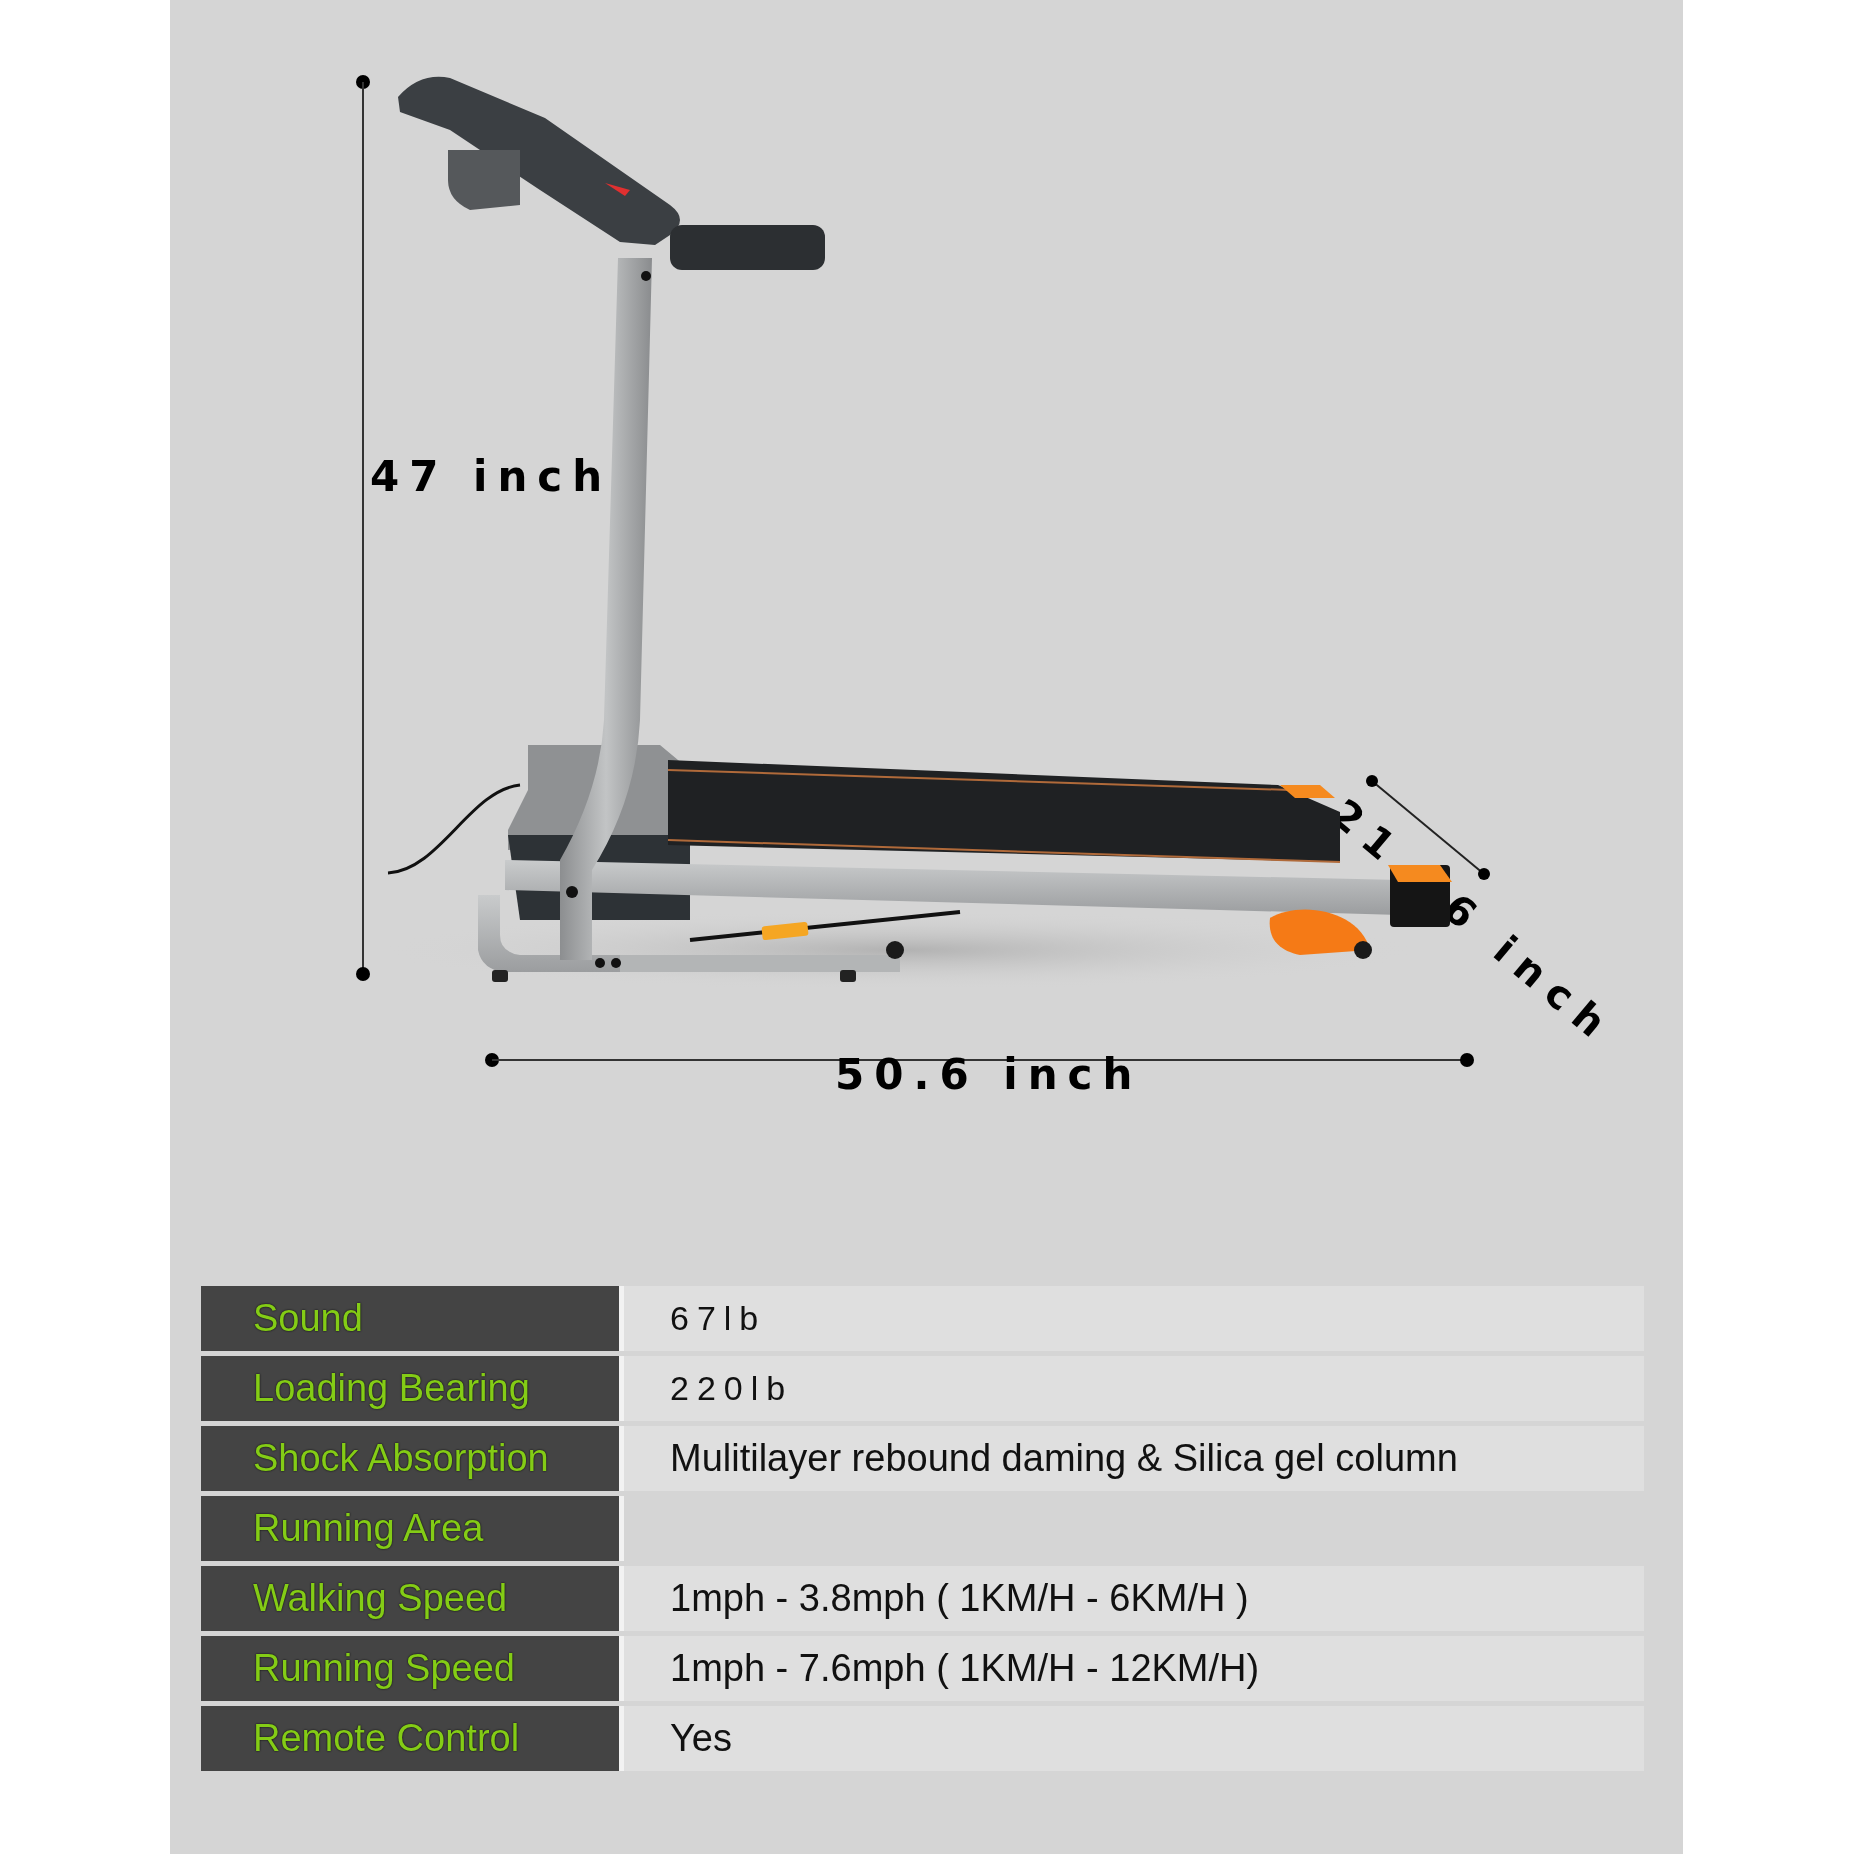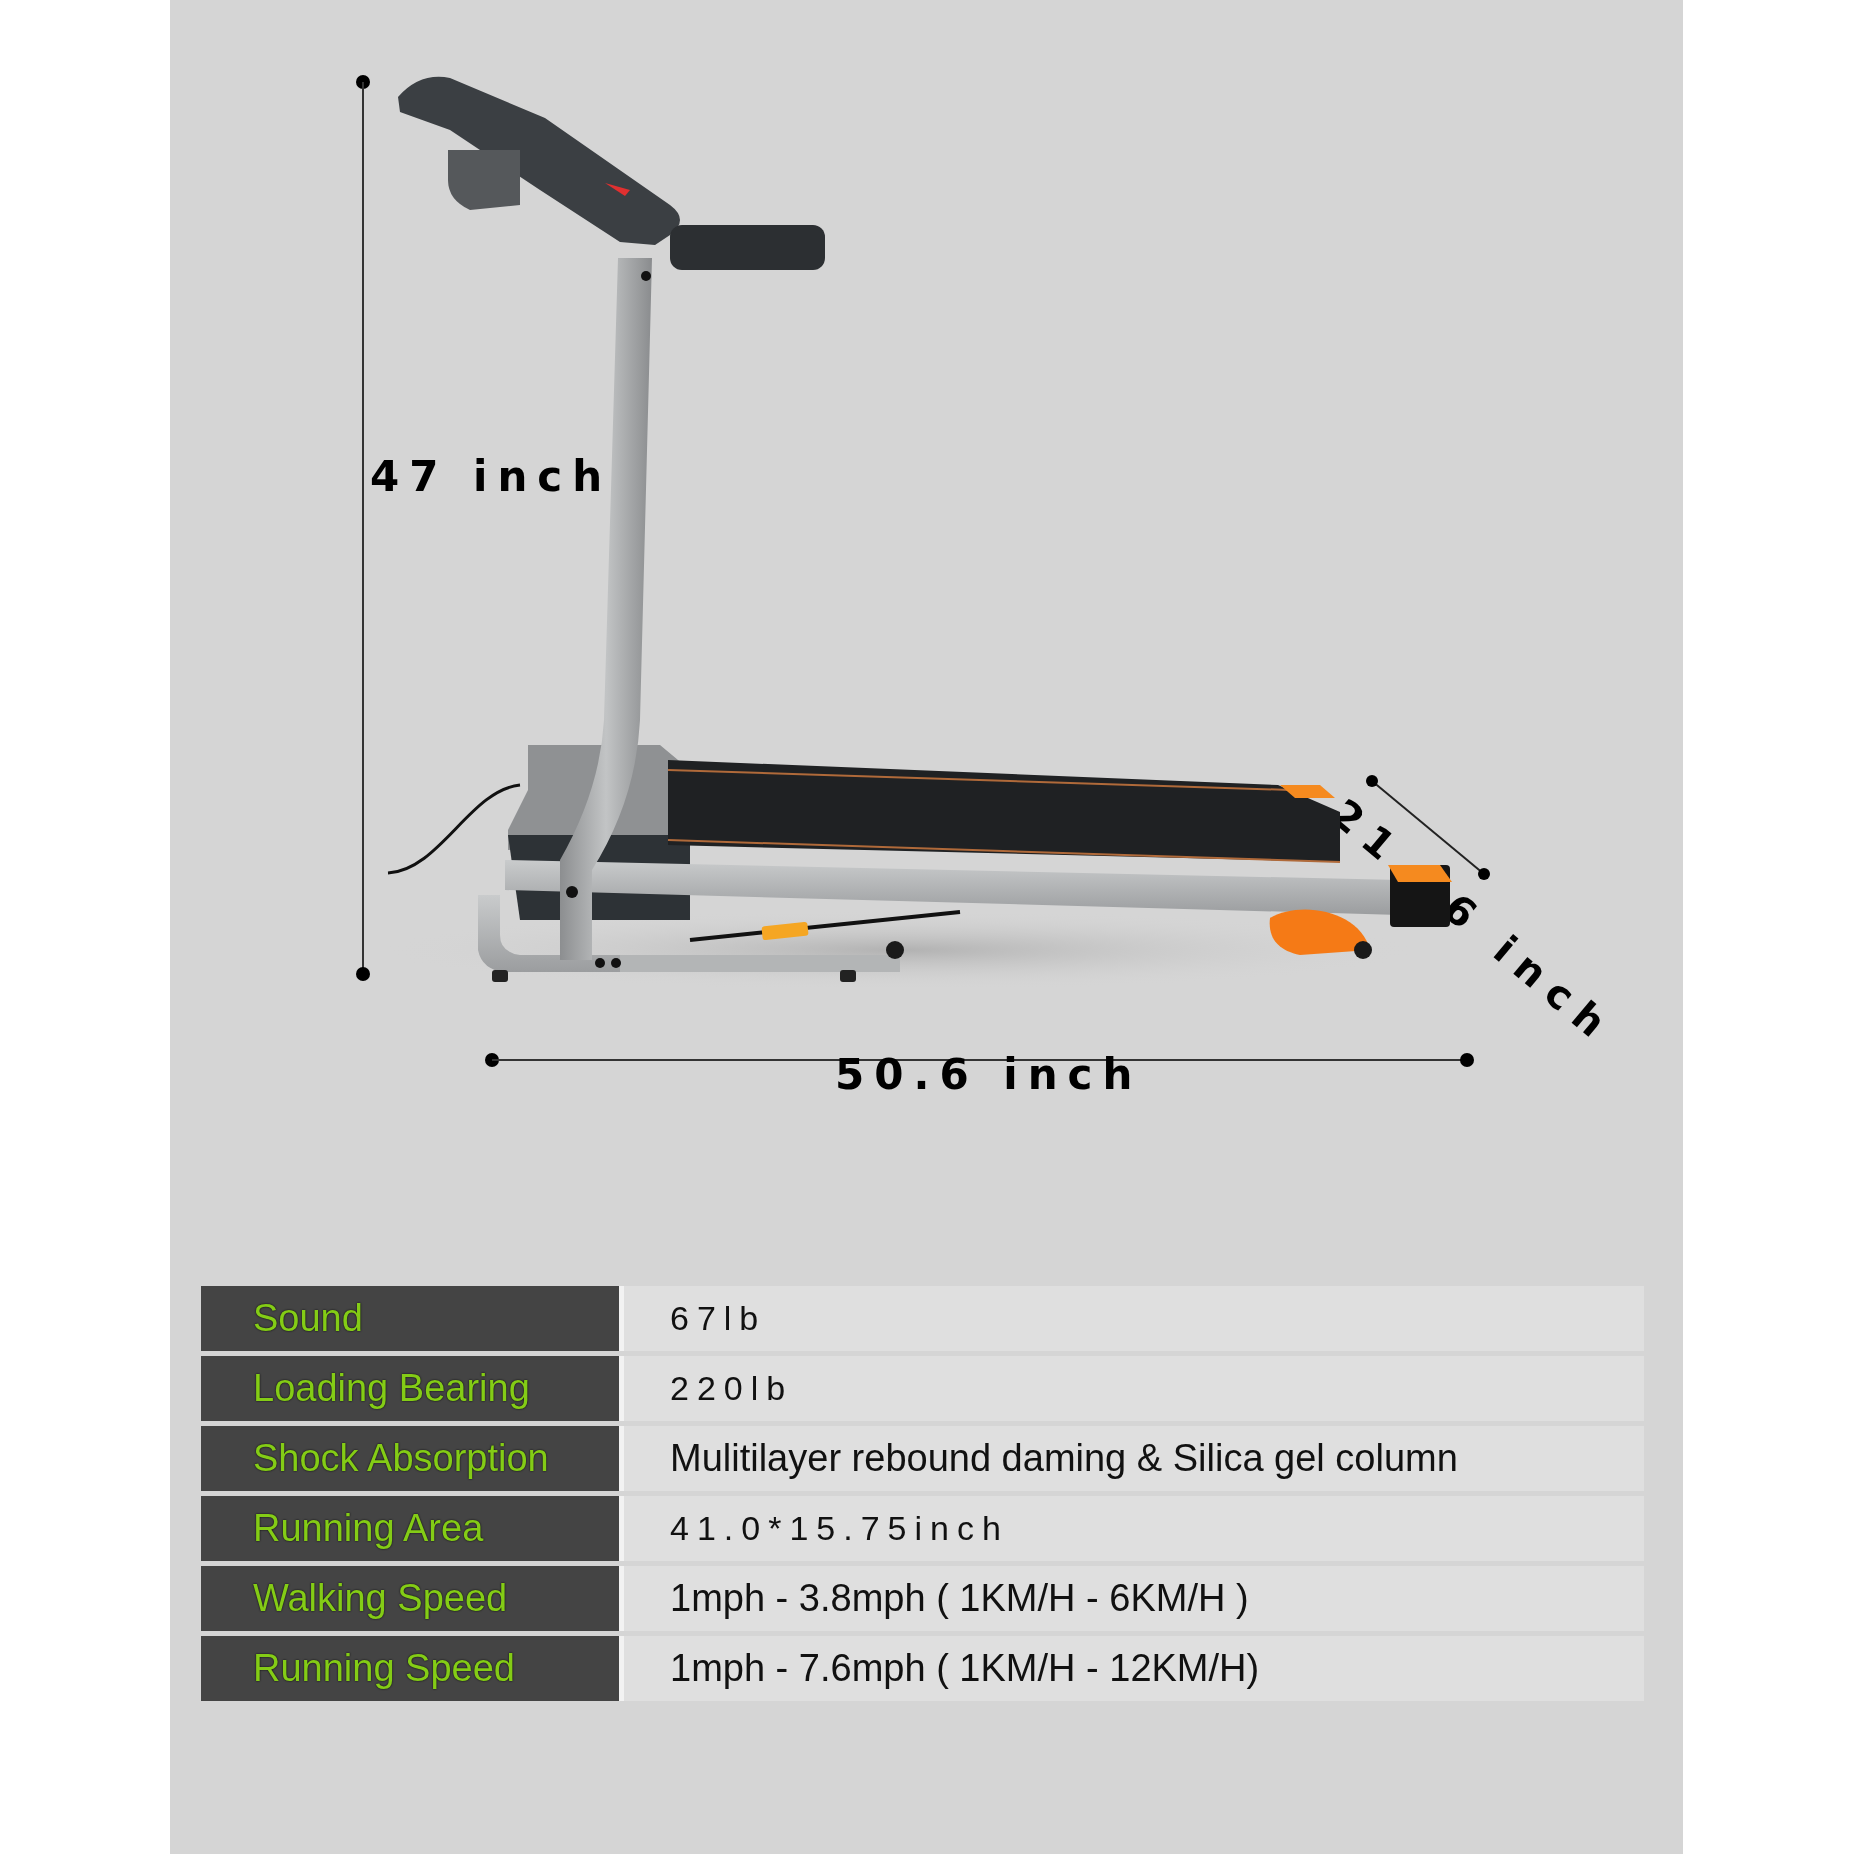--- a/index.html
+++ b/index.html
@@ -110,25 +110,29 @@
     <div class="spec-value mono">220lb</div>
   </div>
   <div class="spec-row">
     <div class="spec-label">Shock Absorption</div>
     <div class="spec-sep"></div>
     <div class="spec-value">Mulitilayer rebound daming &amp; Silica gel column</div>
   </div>
   <div class="spec-row">
     <div class="spec-label">Running Area</div>
     <div class="spec-sep"></div>
-    <div class="spec-value mono">41.0*15.75inch</div>
   </div>
   <div class="spec-row">
     <div class="spec-label">Walking Speed</div>
     <div class="spec-sep"></div>
     <div class="spec-value">1mph - 3.8mph ( 1KM/H - 6KM/H )</div>
   </div>
   <div class="spec-row">
     <div class="spec-label">Running Speed</div>
     <div class="spec-sep"></div>
     <div class="spec-value">1mph - 7.6mph ( 1KM/H - 12KM/H)</div>
   </div>
+  <div class="spec-row">
+    <div class="spec-label">Remote Control</div>
+    <div class="spec-sep"></div>
+    <div class="spec-value">Yes</div>
+  </div>
 </div>
 
 </body></html>

